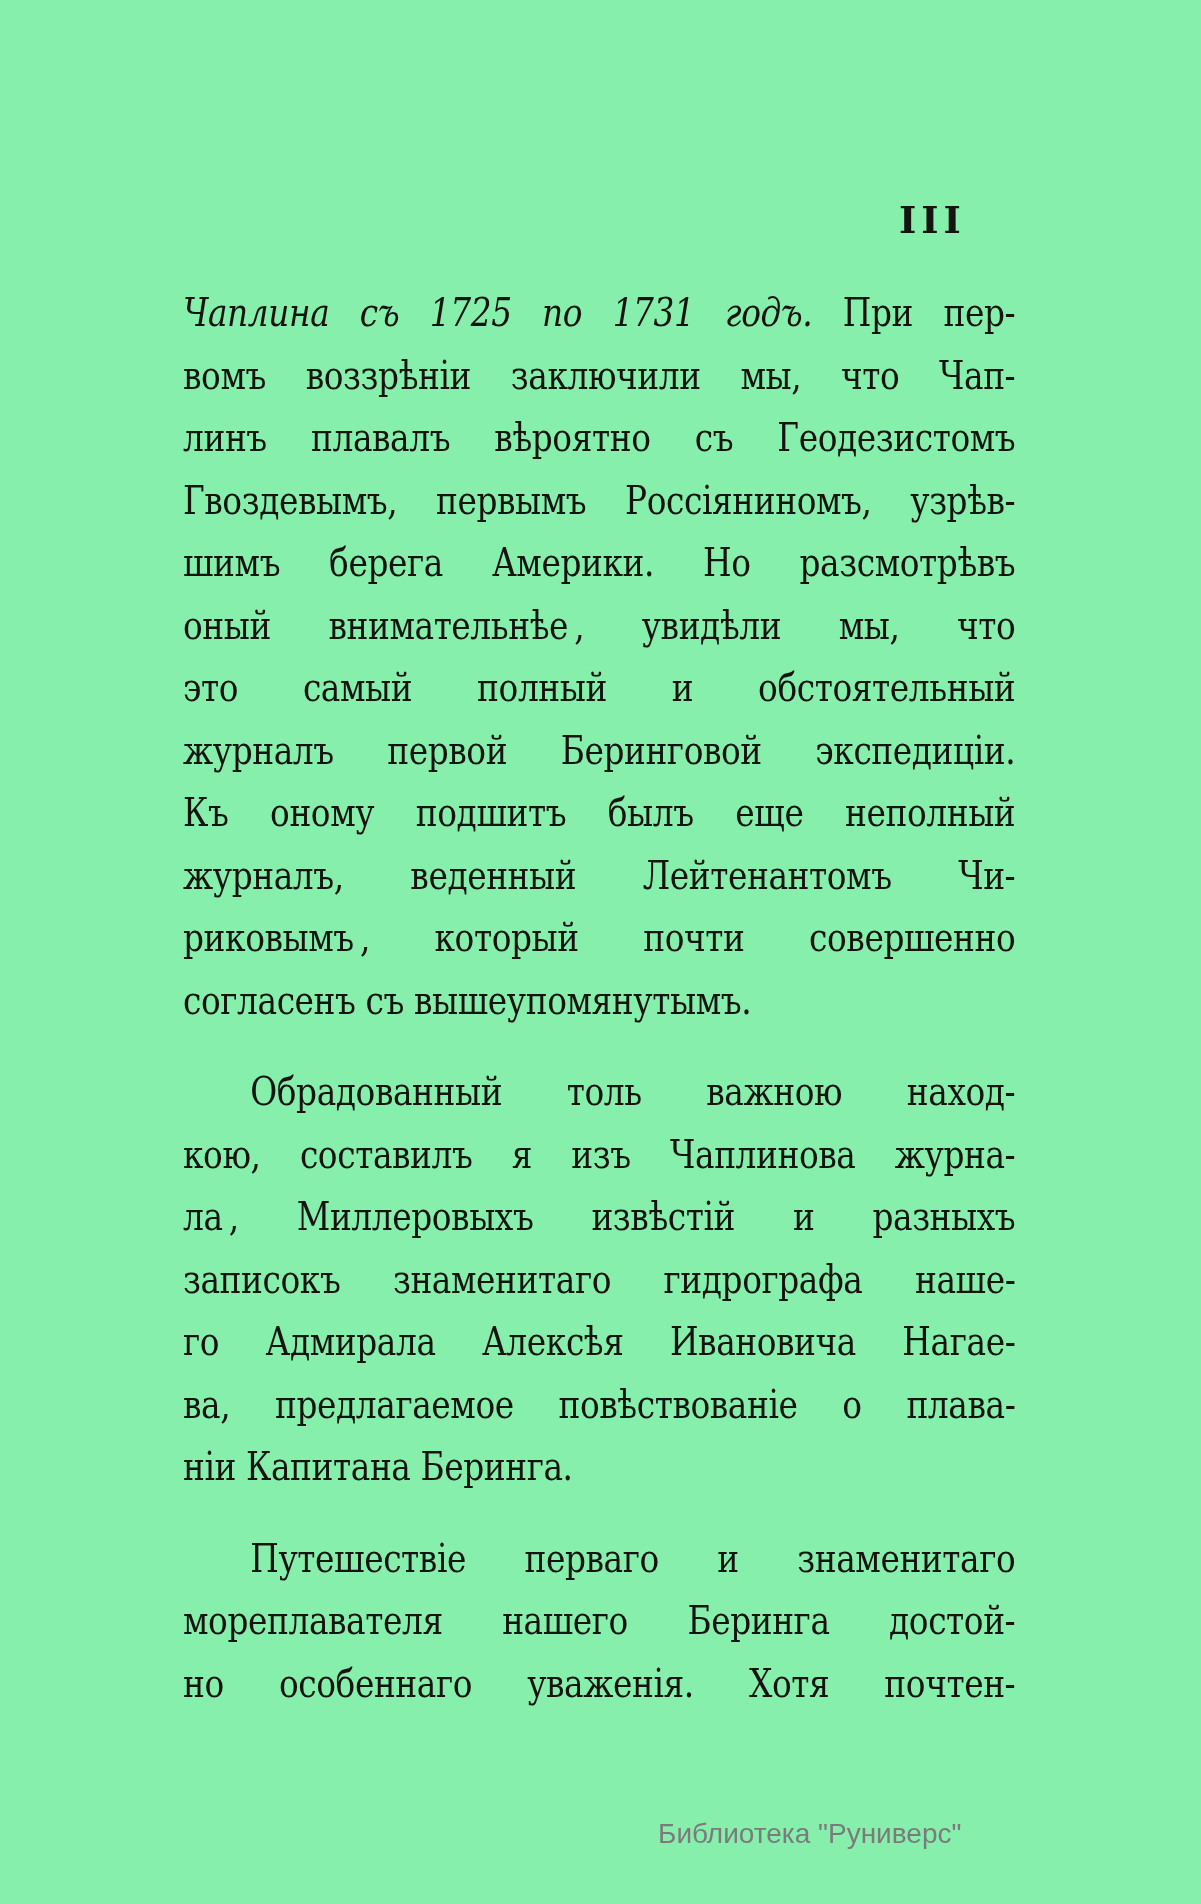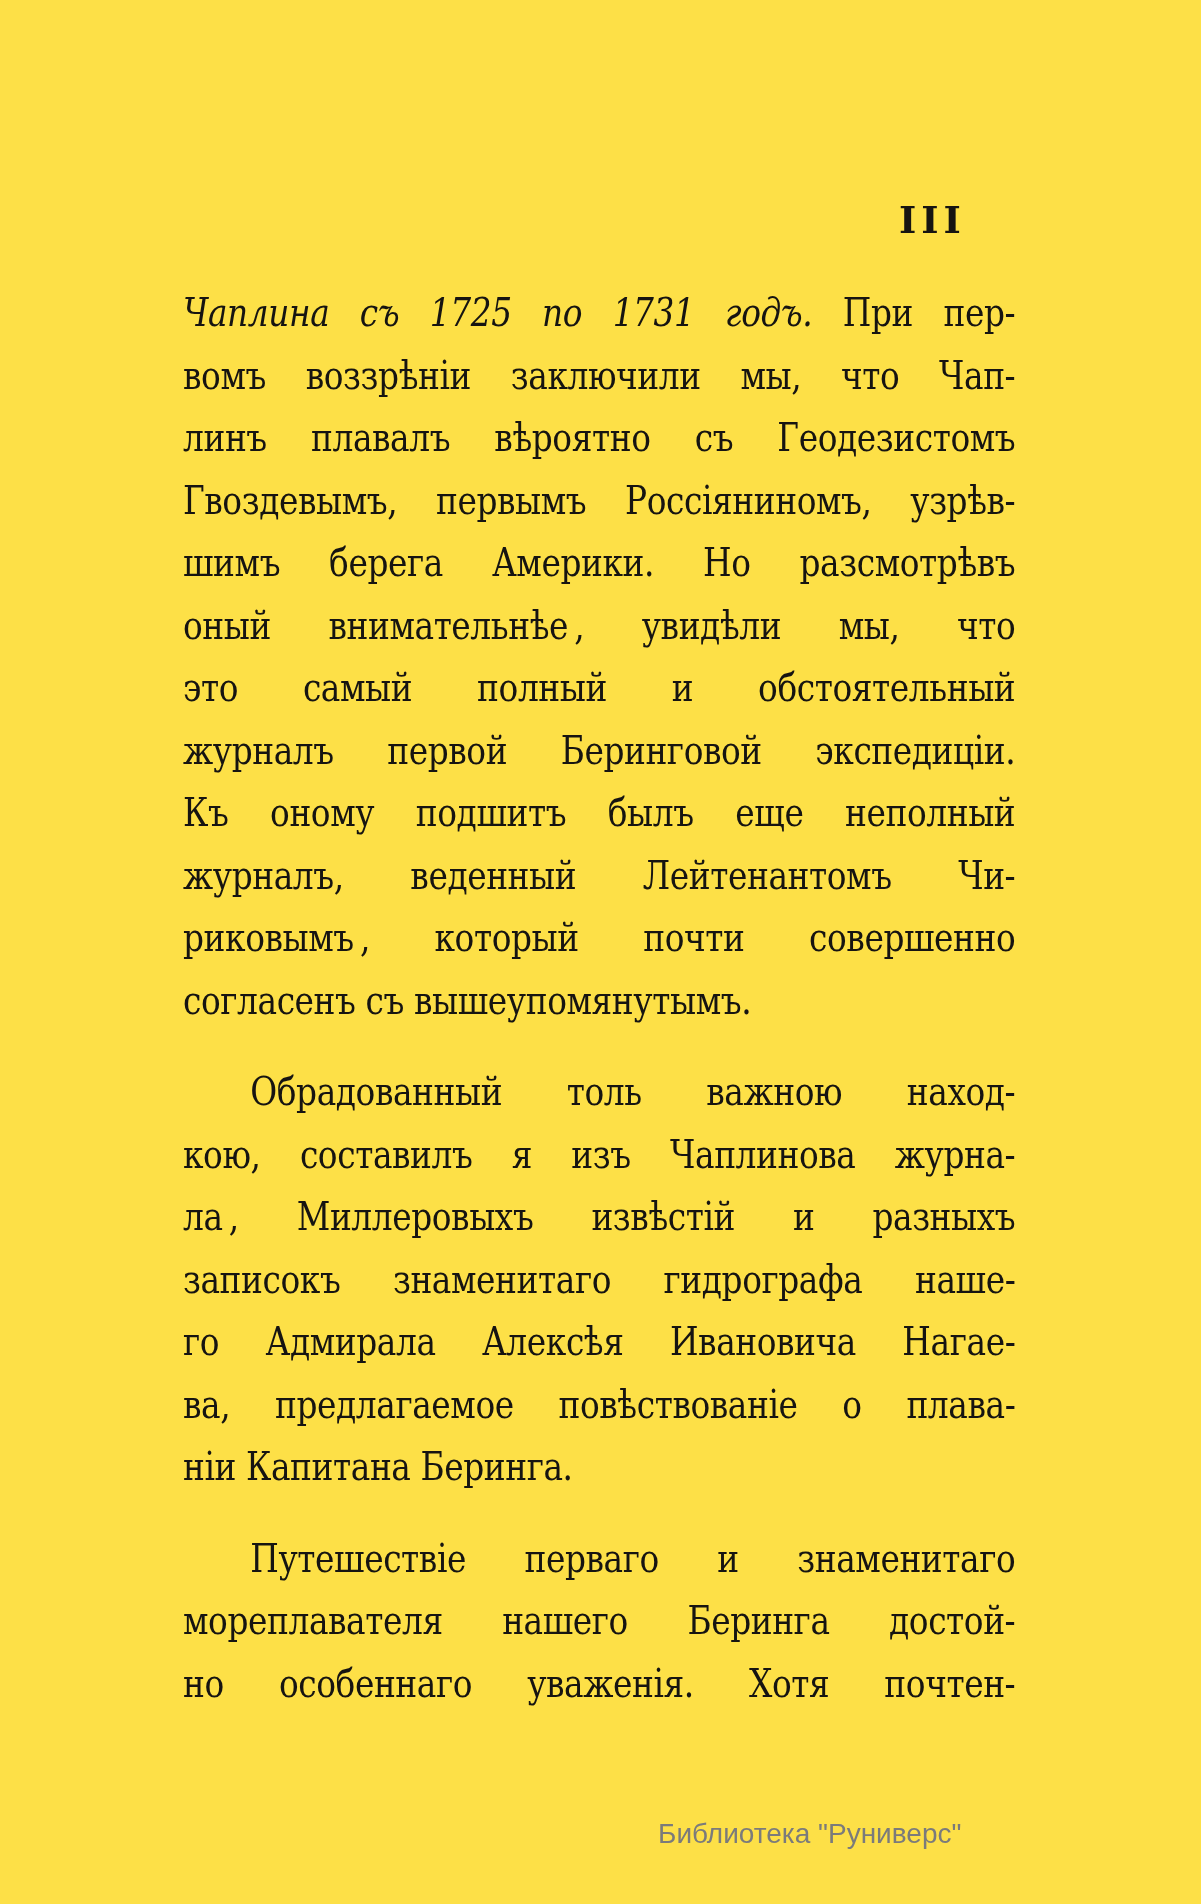--- a/index.html
+++ b/index.html
@@ -1,19 +1,19 @@
 <!DOCTYPE html>
 <html><head>
 <meta charset="utf-8">
 <style>
   html,body{margin:0;padding:0;background:#fff;}
   .page{
     position:relative;
     width:1201px;height:1904px;
-    background:#fde047;
+    background:#86efac;
     overflow:hidden;
     font-family:"DejaVu Serif", serif;
     color:#161411;
   }
   .page-number{
     position:absolute;
     left:899px;top:202px;
     font-size:37px;
     font-weight:bold;
     letter-spacing:5px;

